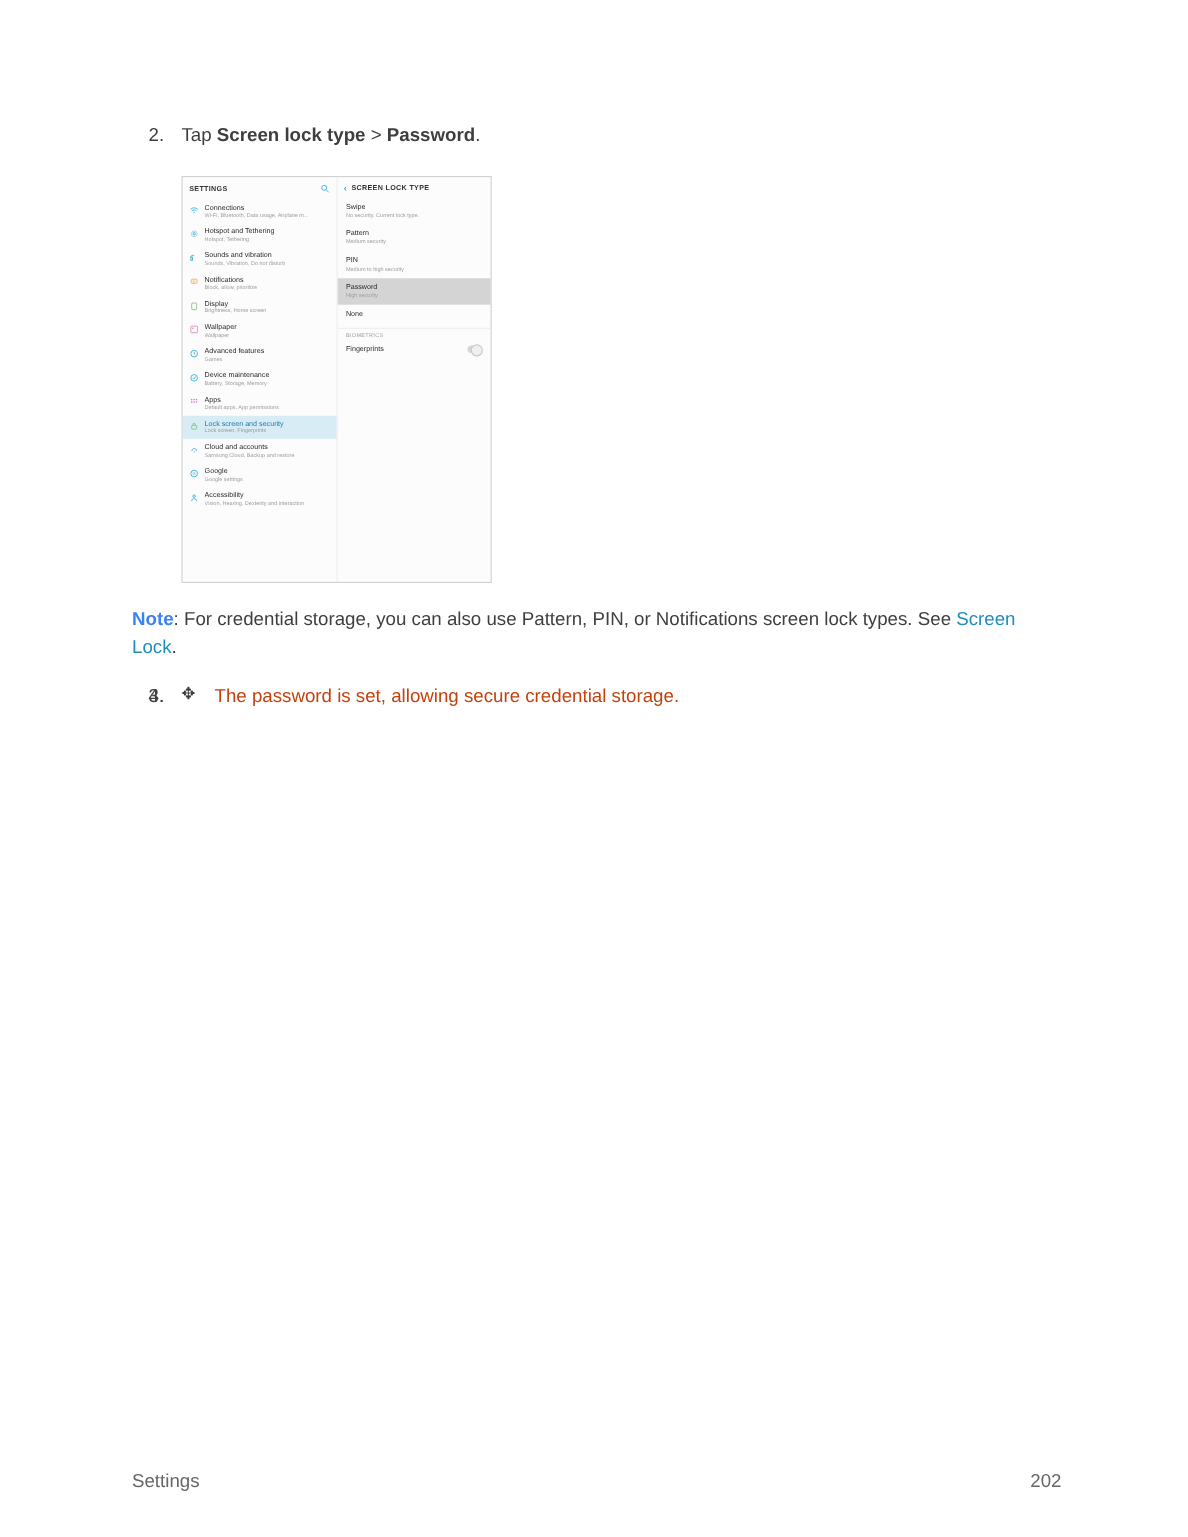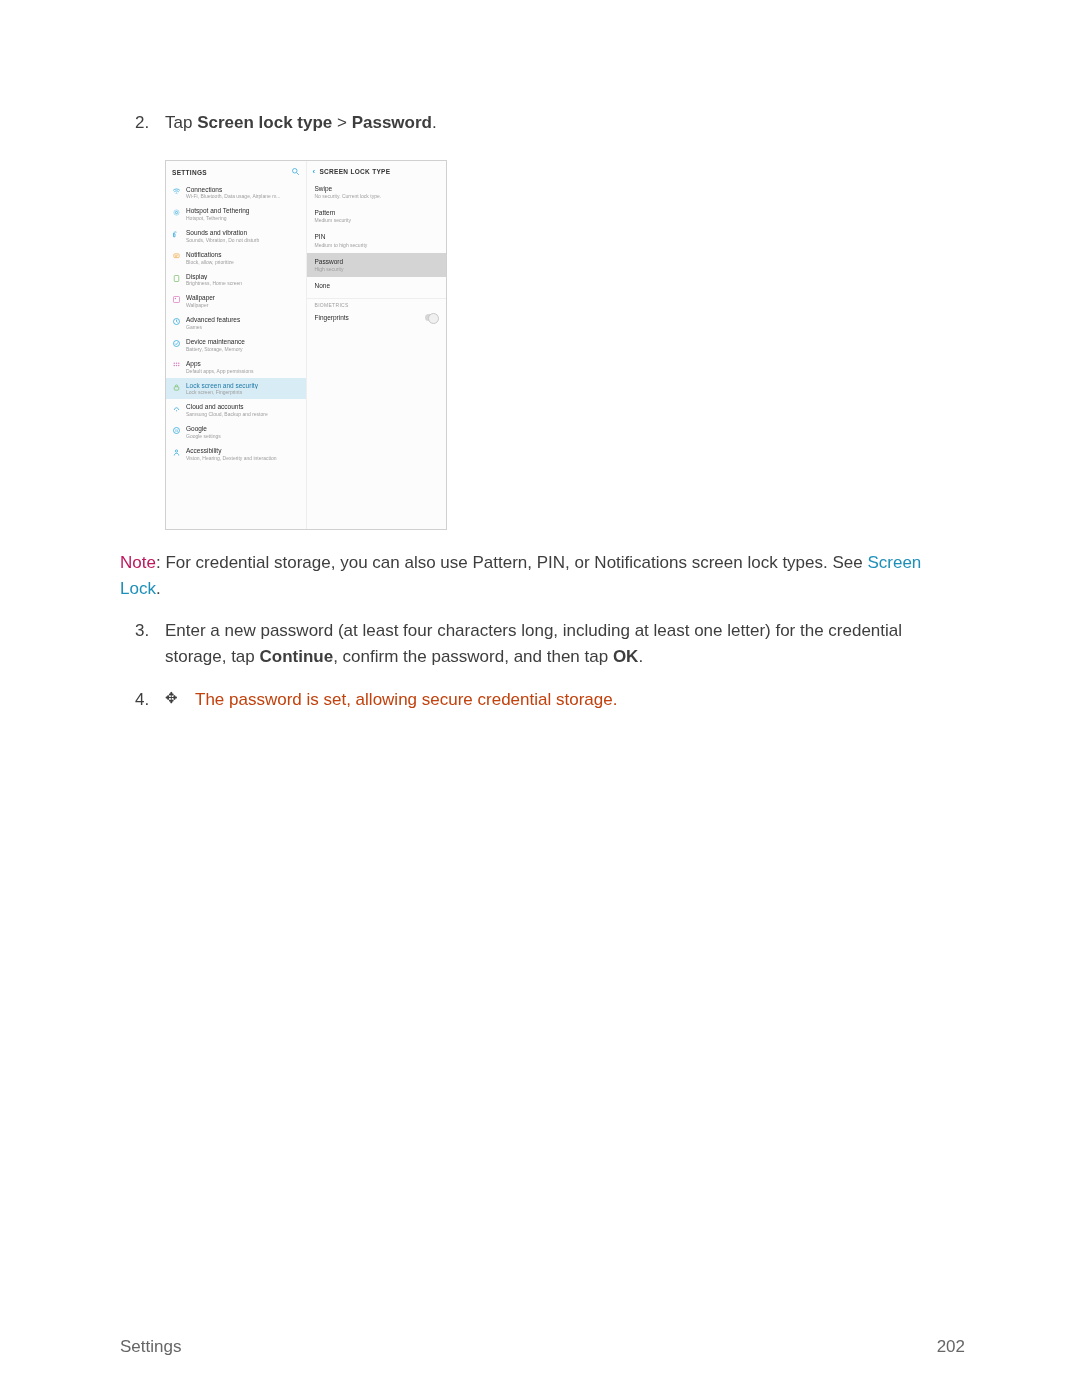--- a/index.html
+++ b/index.html
@@ -166,21 +166,21 @@
 
   
   .ico svg { width: 9px; height: 9px; display: block; }
 
   .note {
     font-size: 17px;
     line-height: 1.55;
     margin: 6px 0 16px 0;
     color: #3e3e3e;
   }
-  .note .note-label { color: #be185d; font-weight: normal; }
+  .note .note-label { color: #3b82f6; font-weight: bold; }
   .note .link { color: #1e8fb8; }
 
   .sublist {
     list-style: none;
     margin: 18px 0 0 0;
     padding: 0;
   }
   .sublist > li {
     position: relative;
     padding-left: 30px;
@@ -428,23 +428,20 @@
     </div>
   </div>
 
   <p class="note">
     <span class="note-label">Note</span><span>: </span><span>For credential storage, you can also use Pattern, PIN, or Notifications screen lock types. See </span><span class="link">Screen Lock</span><span>.</span>
   </p>
 
   <ol class="steps">
     <li style="margin-bottom:18px;">
       <span class="num">3.</span>
-      <span class="step-text">
-        <span>Enter a new password (at least four characters long, including at least one letter) for the credential storage, tap </span><b>Continue</b><span>, confirm the password, and then tap </span><b>OK</b><span>.</span>
-      </span>
     </li>
     <li>
       <span class="num">4.</span>
       <ul class="sublist">
         <li>The password is set, allowing secure credential storage.</li>
       </ul>
     </li>
   </ol>
 
   <div class="footer">

